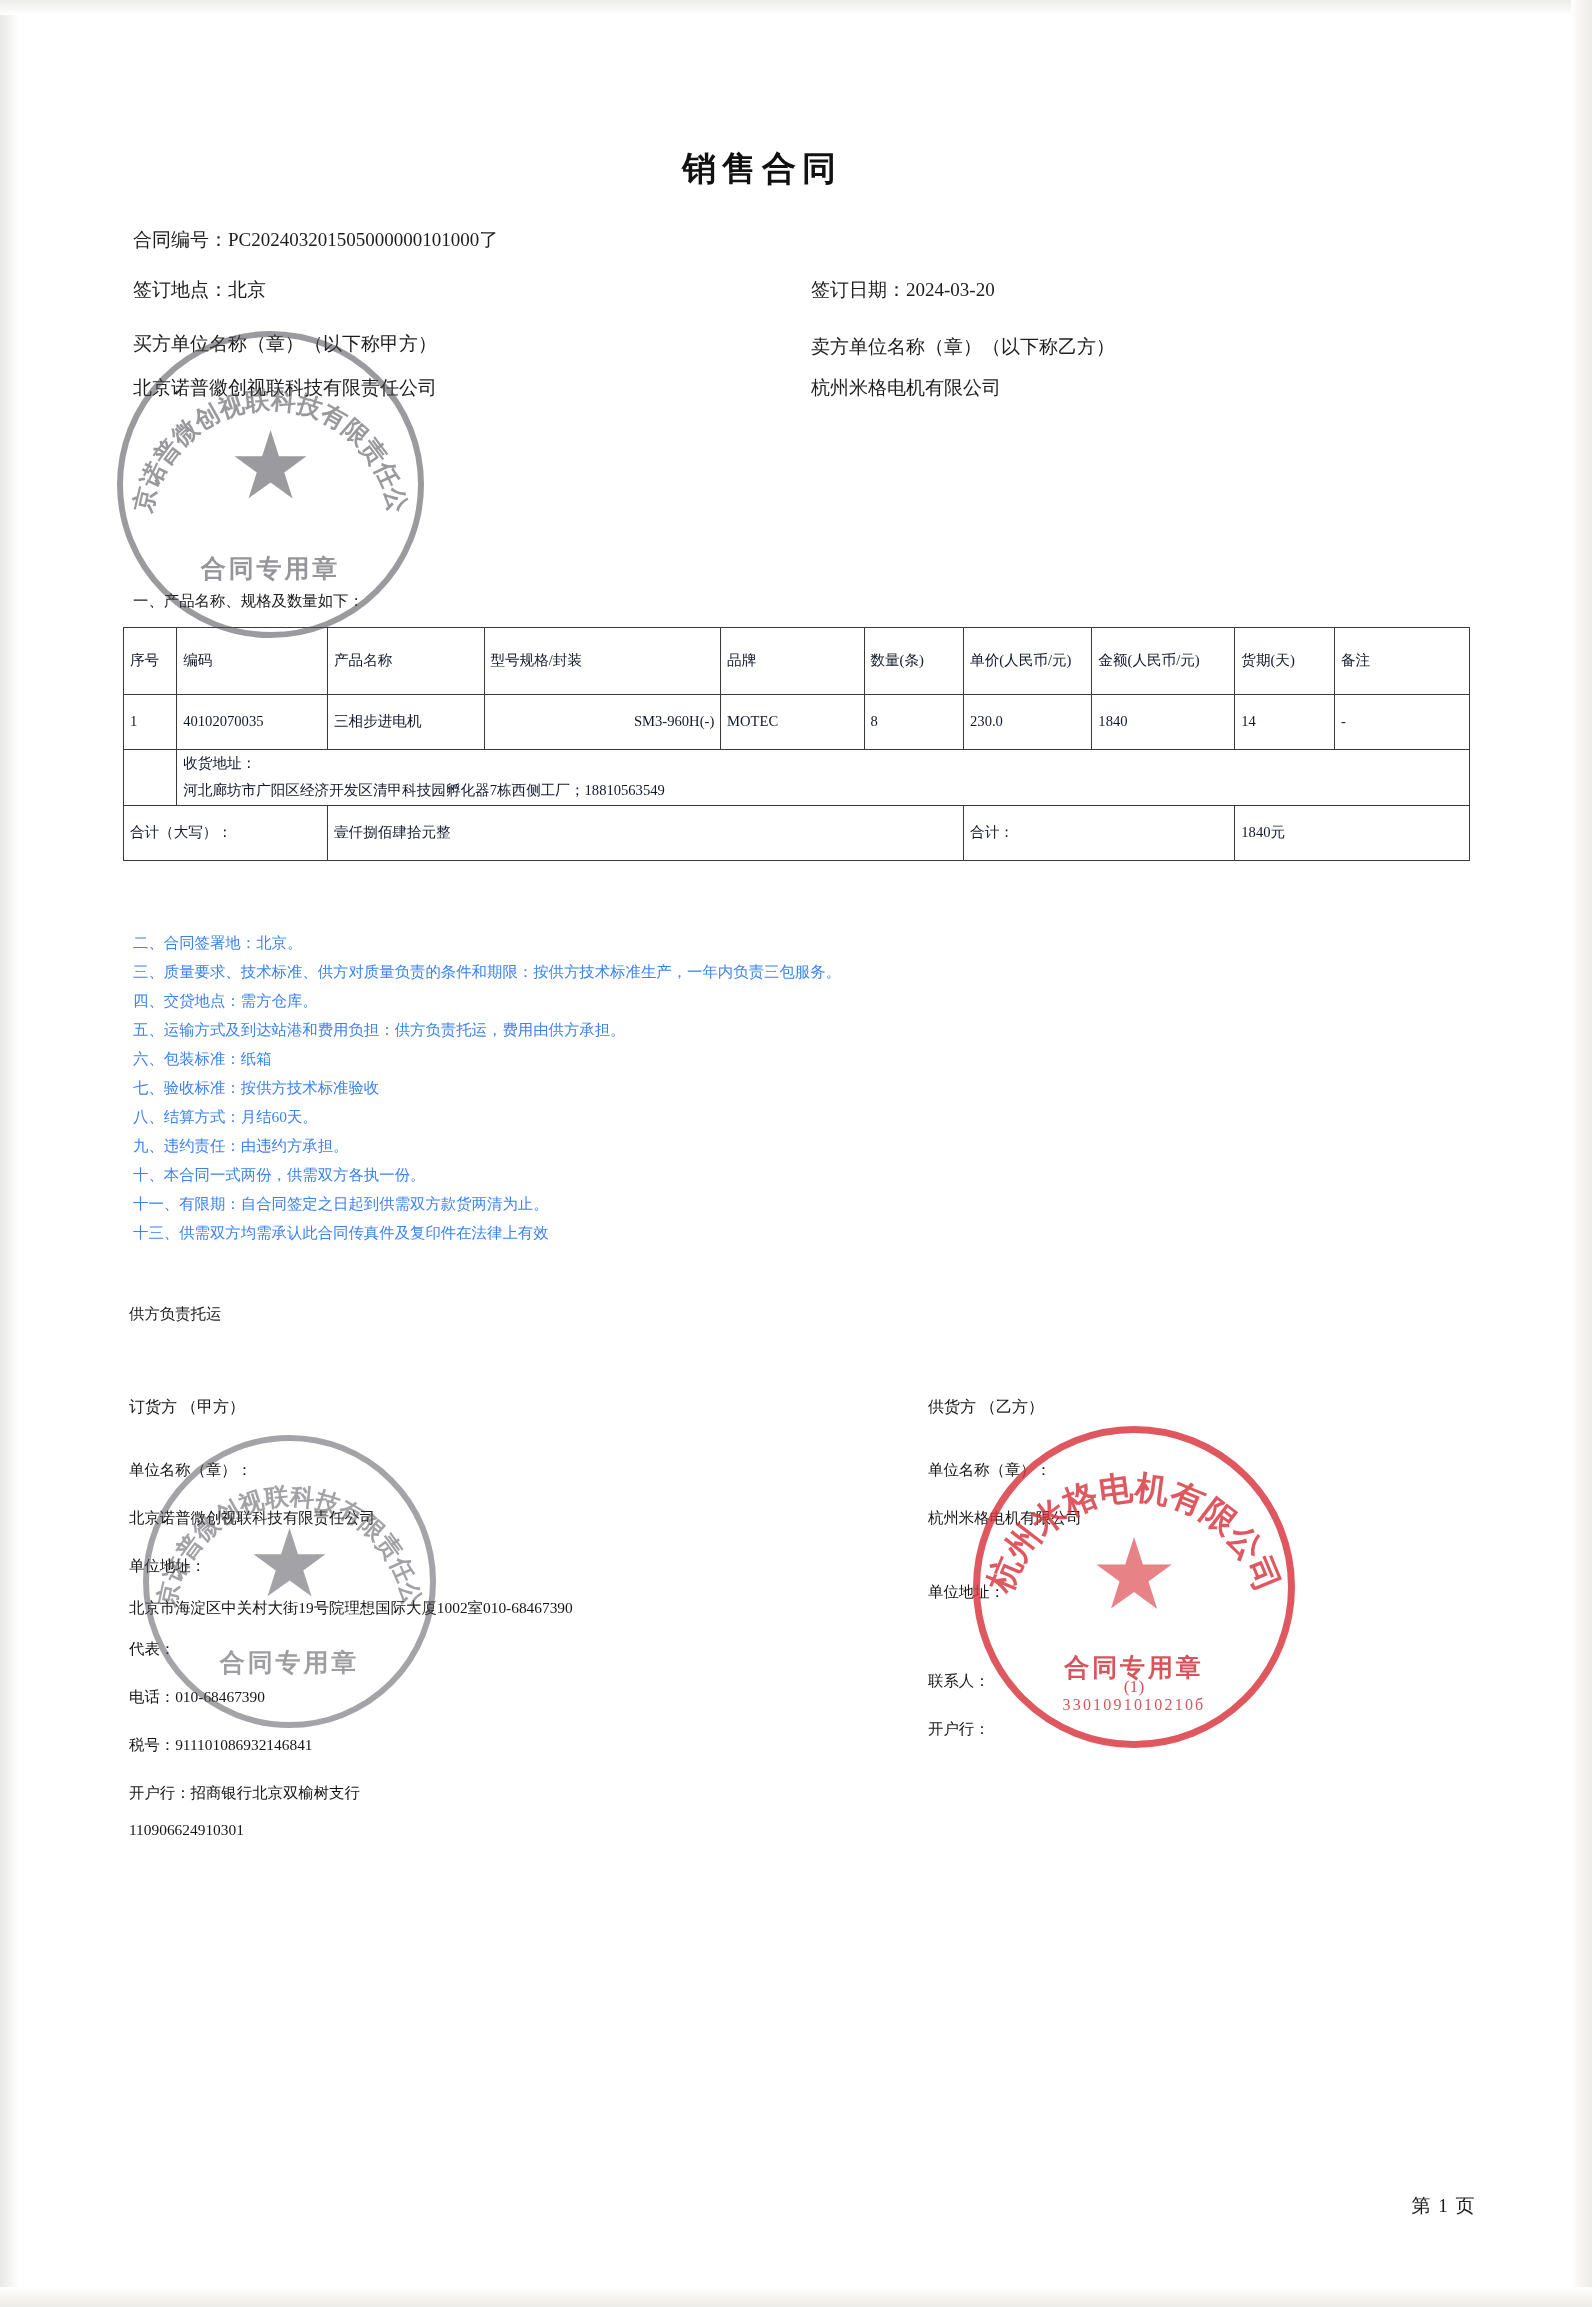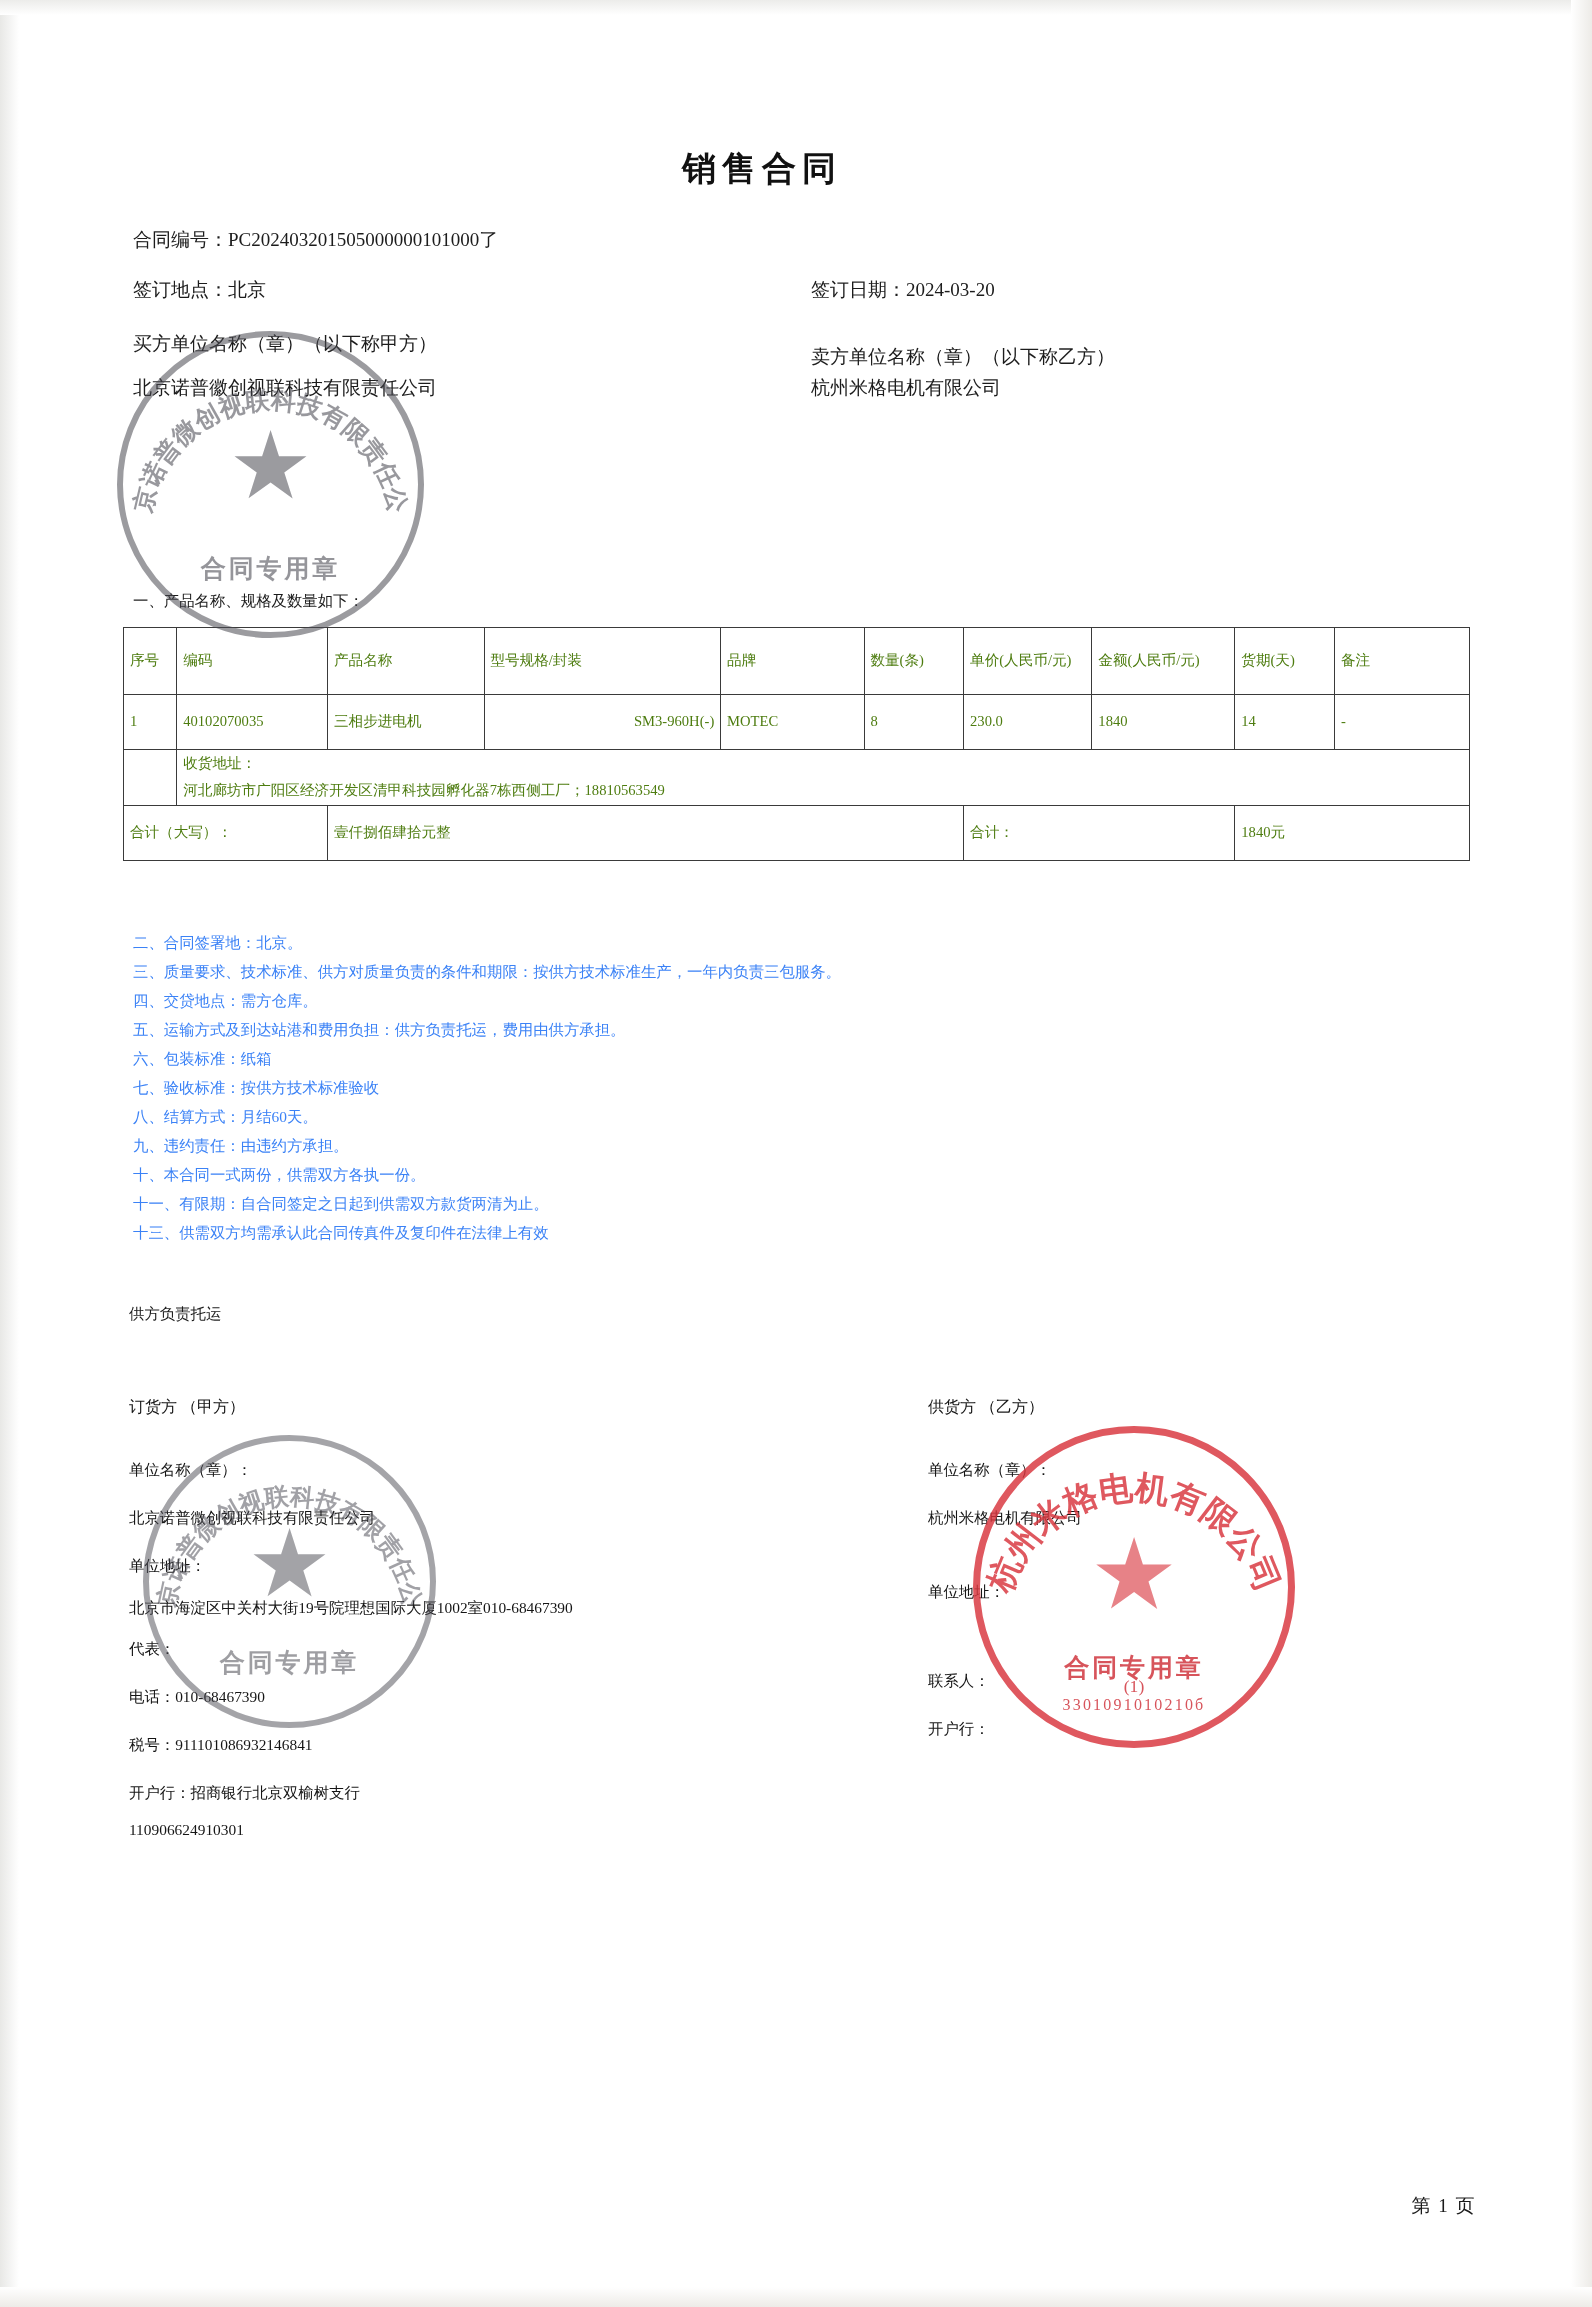--- a/index.html
+++ b/index.html
@@ -60,40 +60,40 @@
     font-size: 19px;
     color: #1c1c1c;
     white-space: nowrap;
   }
   .m-contract-no { left: 133px; top: 227px; }
   .m-sign-place  { left: 133px; top: 277px; }
   .m-buyer-label { left: 133px; top: 331px; }
   .m-buyer-name  { left: 133px; top: 375px; }
 
   .m-sign-date   { left: 811px; top: 277px; }
-  .m-seller-label{ left: 811px; top: 344px; }
+  .m-seller-label{ left: 811px; top: 334px; }
   .m-seller-name { left: 811px; top: 375px; }
 
   .section-one {
     position: absolute;
     left: 133px;
     top: 591px;
     font-size: 15.4px;
     white-space: nowrap;
   }
 
   
   table.goods {
     position: absolute;
     left: 123px;
     top: 627px;
     width: 1347px;
     border-collapse: collapse;
     font-size: 14.6px;
-    color: #4d7c0f;
+    color: #0f172a;
   }
   table.goods th, table.goods td {
     border: 1.5px solid #3a3a3a;
     padding: 4.4px 5.9px;
     vertical-align: middle;
     font-weight: normal;
     line-height: 1.35;
   }
   table.goods thead th {
     height: 57px;

